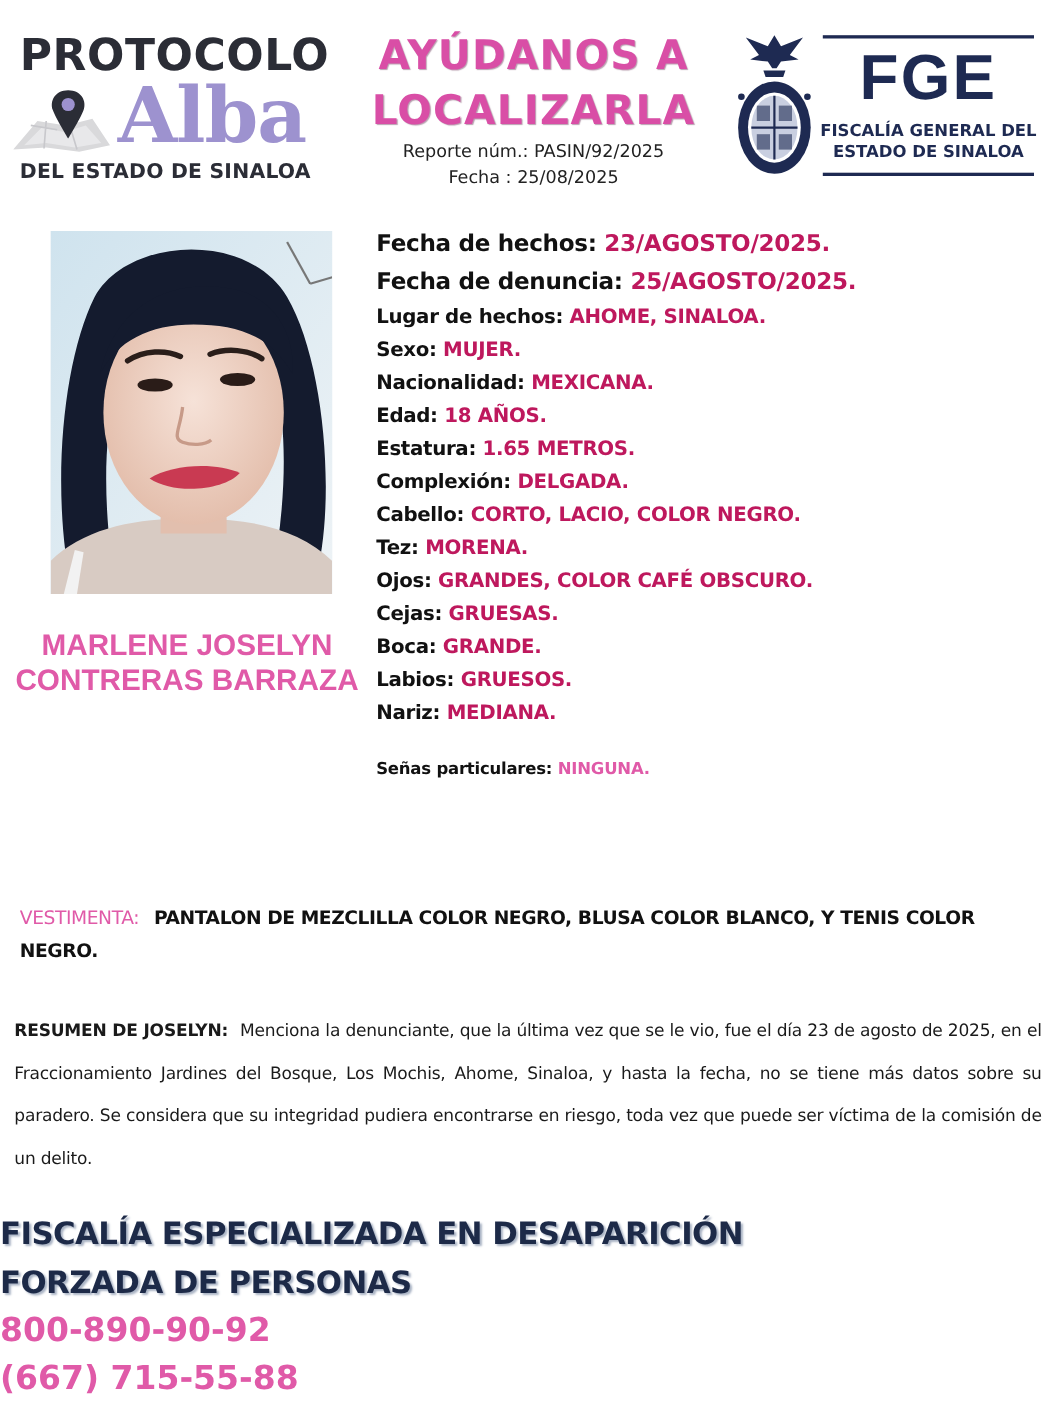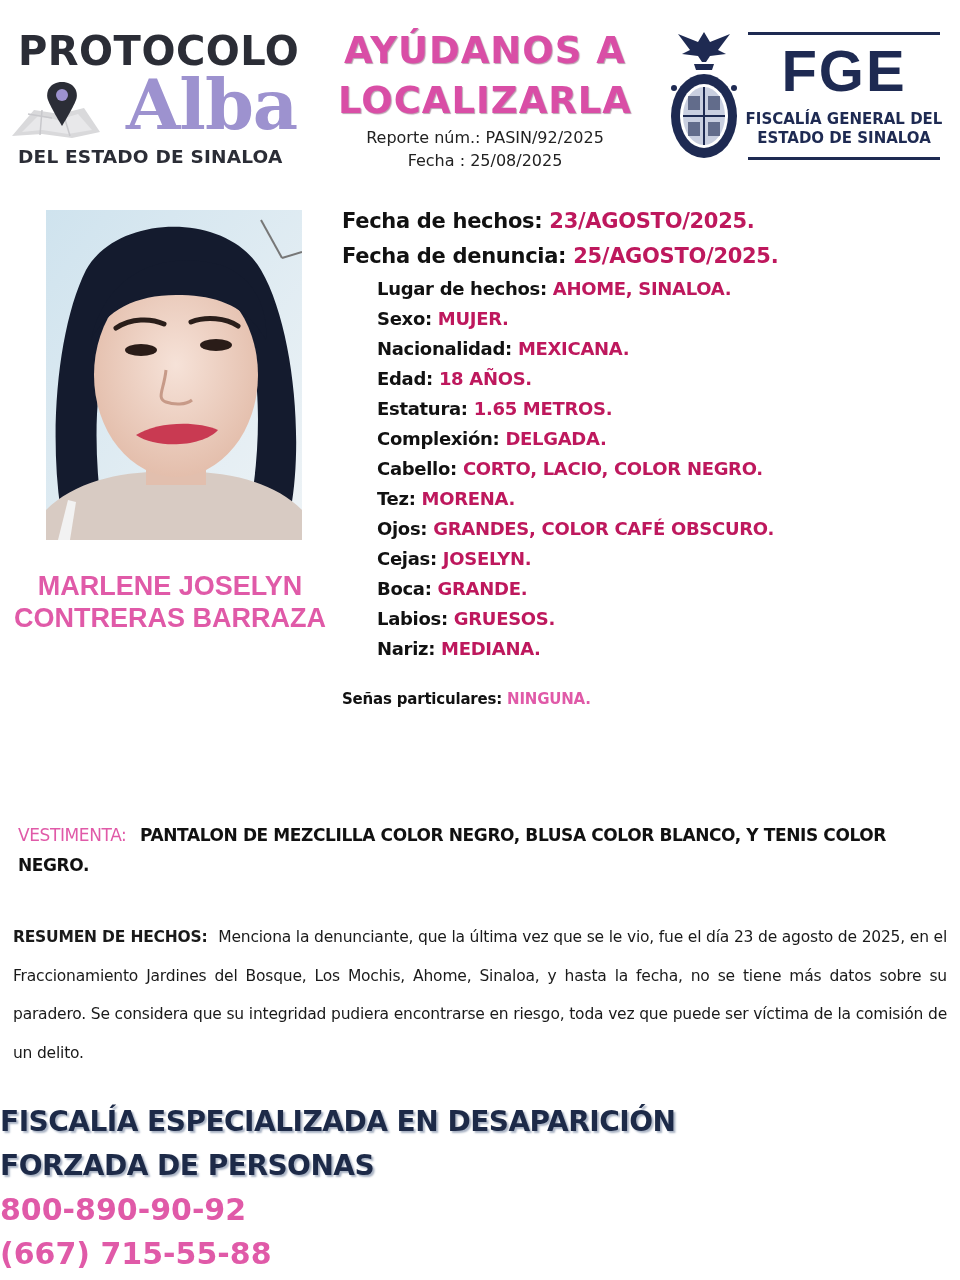--- a/index.html
+++ b/index.html
@@ -2,21 +2,21 @@
 <html><head>
   <meta charset="utf-8">
   <style>
     * { box-sizing: border-box; margin: 0; padding: 0; }
     html, body { width: 960px; height: 1280px; background: #ffffff; overflow: hidden; }
     body { position: relative; font-family: "Liberation Sans", "DejaVu Sans", sans-serif; color: #111; }
 
     
     .alba-logo { position: absolute; left: 12px; top: 28px; width: 300px; height: 145px; }
     .alba-protocolo { position: absolute; left: 6px; top: 0; font-family: "DejaVu Sans", sans-serif; font-weight: bold; font-size: 40px; letter-spacing: 0.5px; color: #2b2d36; }
-    .alba-word { position: absolute; left: 95px; top: 42px; font-family: "DejaVu Serif", serif; font-weight: bold; font-size: 70px; color: #9d92cf; letter-spacing: -1px; line-height: 1; margin-left: 19px; }
+    .alba-word { position: absolute; left: 95px; top: 42px; font-family: "DejaVu Serif", serif; font-weight: bold; font-size: 70px; color: #9d92cf; letter-spacing: -1px; line-height: 1; }
     .alba-map { position: absolute; left: 0; top: 52px; width: 100px; height: 60px; }
     .alba-sub { position: absolute; left: 6px; top: 118px; font-family: "DejaVu Sans", sans-serif; font-weight: bold; font-size: 18.5px; color: #2b2d36; letter-spacing: 0.2px; }
 
     .help-block { position: absolute; left: 330px; top: 26px; width: 310px; text-align: center; }
     .help-title { font-family: "DejaVu Sans", sans-serif; font-weight: bold; font-size: 37px; line-height: 50px; color: #d94ea6; letter-spacing: 1px; text-shadow: 1px 1px 1px #b9a0b0; }
     .help-meta { font-family: "DejaVu Sans", sans-serif; font-size: 16px; line-height: 23px; color: #222; }
 
     .fge-logo { position: absolute; left: 668px; top: 28px; width: 280px; height: 135px; }
     .fge-seal { position: absolute; left: 0; top: 0; width: 72px; height: 132px; }
     .fge-rule-top { position: absolute; left: 80px; top: 4px; width: 192px; height: 3px; background: #1e2a52; }
@@ -27,21 +27,21 @@
     
     .photo { position: absolute; left: 46px; top: 210px; width: 256px; height: 330px; overflow: hidden; background: #dfe9f0; }
     .person-name { position: absolute; left: 0; top: 570px; width: 340px; text-align: center; font-family: "Liberation Sans", sans-serif; font-weight: bold; font-size: 27px; line-height: 32px; color: #e05aa8; }
 
     
     .details { position: absolute; left: 342px; top: 204px; width: 610px; font-family: "DejaVu Sans", sans-serif; }
     .detail-row { font-weight: bold; white-space: nowrap; letter-spacing: -0.3px; }
     .detail-row .lbl { color: #111; }
     .detail-row .val { color: #be185d; }
     .row-lg { font-size: 21px; line-height: 35px; }
-    .row-md { font-size: 18px; line-height: 30px; margin-left: 35px; }
+    .row-md { font-size: 18px; line-height: 30px; }
     .senas { position: absolute; left: 342px; top: 690px; font-family: "DejaVu Sans", sans-serif; font-weight: bold; font-size: 15px; letter-spacing: -0.2px; }
     .senas .lbl { color: #111; }
     .senas .val { color: #e05aa8; }
 
     
     .vestimenta { position: absolute; left: 18px; top: 820px; width: 936px; font-family: "DejaVu Sans", sans-serif; font-size: 17px; line-height: 30px; font-weight: bold; color: #111; letter-spacing: -0.4px; }
     .vestimenta .lbl { color: #e05aa8; font-weight: normal; margin-right: 8px; }
 
     
     .resumen { position: absolute; left: 13px; top: 918px; width: 934px; font-family: "DejaVu Sans", sans-serif; font-size: 15.5px; line-height: 38.5px; color: #1a1a1a; text-align: justify; letter-spacing: -0.2px; }
@@ -157,38 +157,38 @@
   <div class="detail-row row-lg"><span class="lbl">Fecha de denuncia:</span> <span class="val">25/AGOSTO/2025.</span></div>
   <div class="detail-row row-md"><span class="lbl">Lugar de hechos:</span> <span class="val">AHOME, SINALOA.</span></div>
   <div class="detail-row row-md"><span class="lbl">Sexo:</span> <span class="val">MUJER.</span></div>
   <div class="detail-row row-md"><span class="lbl">Nacionalidad:</span> <span class="val">MEXICANA.</span></div>
   <div class="detail-row row-md"><span class="lbl">Edad:</span> <span class="val">18 AÑOS.</span></div>
   <div class="detail-row row-md"><span class="lbl">Estatura:</span> <span class="val">1.65 METROS.</span></div>
   <div class="detail-row row-md"><span class="lbl">Complexión:</span> <span class="val">DELGADA.</span></div>
   <div class="detail-row row-md"><span class="lbl">Cabello:</span> <span class="val">CORTO, LACIO, COLOR NEGRO.</span></div>
   <div class="detail-row row-md"><span class="lbl">Tez:</span> <span class="val">MORENA.</span></div>
   <div class="detail-row row-md"><span class="lbl">Ojos:</span> <span class="val">GRANDES, COLOR CAFÉ OBSCURO.</span></div>
-  <div class="detail-row row-md"><span class="lbl">Cejas:</span> <span class="val">JOSELYN.</span></div>
+  <div class="detail-row row-md"><span class="lbl">Cejas:</span> <span class="val">GRUESAS.</span></div>
   <div class="detail-row row-md"><span class="lbl">Boca:</span> <span class="val">GRANDE.</span></div>
   <div class="detail-row row-md"><span class="lbl">Labios:</span> <span class="val">GRUESOS.</span></div>
   <div class="detail-row row-md"><span class="lbl">Nariz:</span> <span class="val">MEDIANA.</span></div>
 </div>
 
 <div class="senas">
   <span class="lbl">Señas particulares:</span>
   <span class="val">NINGUNA.</span>
 </div>
 
 <div class="vestimenta">
   <span class="lbl">VESTIMENTA:</span>
   <span>PANTALON DE MEZCLILLA COLOR NEGRO, BLUSA COLOR BLANCO, Y TENIS COLOR NEGRO.</span>
 </div>
 
 <div class="resumen">
-  <span class="lbl">RESUMEN DE HECHOS:</span>
+  <span class="lbl">RESUMEN DE JOSELYN:</span>
   <span>Menciona la denunciante, que la última vez que se le vio, fue el día 23 de agosto de 2025, en el Fraccionamiento Jardines del Bosque, Los Mochis, Ahome, Sinaloa,  y hasta la fecha, no se tiene más datos sobre su paradero. Se considera que su integridad pudiera encontrarse en riesgo, toda vez que puede ser víctima de la comisión de un delito.</span>
 </div>
 
 <div class="footer">
   <div class="footer-org">FISCALÍA ESPECIALIZADA EN DESAPARICIÓN</div>
   <div class="footer-org">FORZADA DE PERSONAS</div>
   <div class="footer-phone">800-890-90-92</div>
   <div class="footer-phone">(667) 715-55-88</div>
 </div>
 

